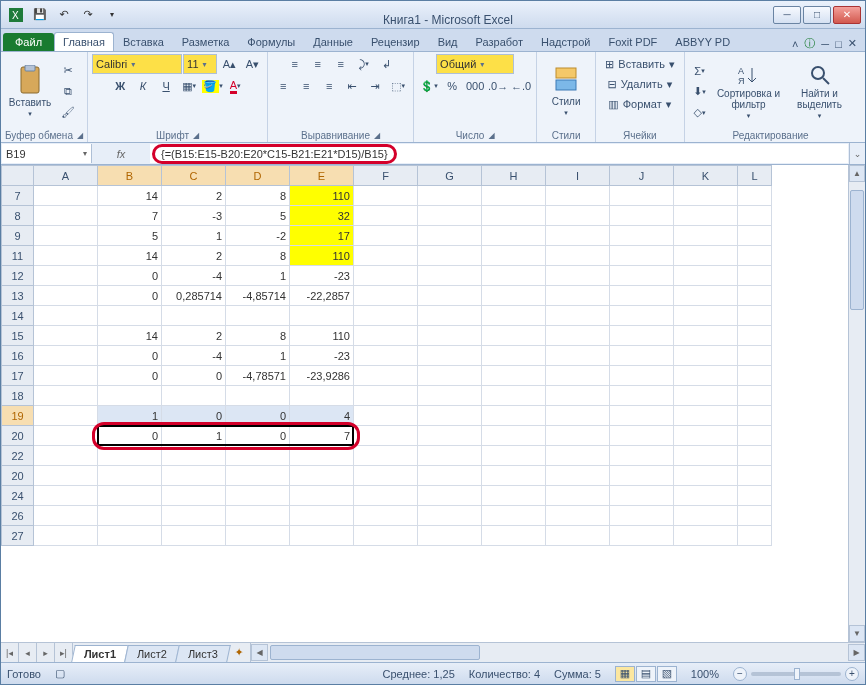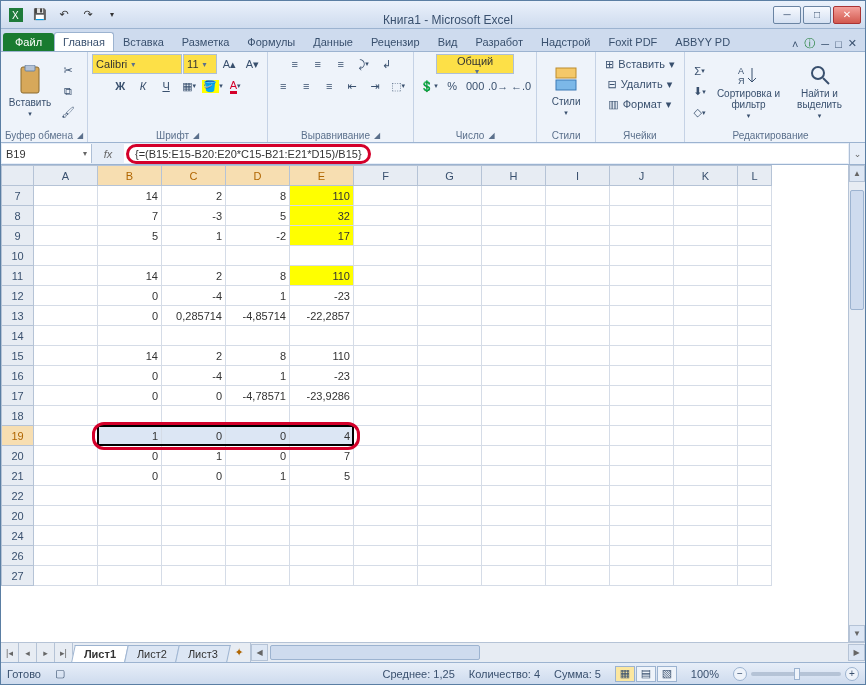--- a/index.html
+++ b/index.html
@@ -37,21 +37,21 @@
   .row          { display:flex; gap:1px; }
   .menu-line    { height:20px; display:flex; align-items:center; gap:4px; padding:0 4px; border:1px solid transparent; border-radius:2px; font-size:11px; color:#39506e; white-space:nowrap;}
 
   
   svg           { display:block; }
 
   
   .fx-row       { height:22px; background:#e7eef8; border-bottom:1px solid #9cb3d0; display:flex; align-items:stretch; }
   .namebox      { width:90px; border-right:1px solid #aebfd6; display:flex; align-items:center; justify-content:space-between; padding:0 4px; background:#fff; margin:1px; }
   .namebox .arr { font-size:8px; color:#666;}
-  .fx-btns      { display:flex; align-items:center; padding:0 5px;justify-content:center; }
+  .fx-btns      { display:flex; align-items:center; padding:0 18px;justify-content:center; }
   .fx-btn       { width:20px; height:18px; display:flex; align-items:center; justify-content:center; color:#666; font-style:italic; }
   .formula-bar  { flex:1; background:#fff; margin:1px; position:relative; display:flex; align-items:center; padding:0 4px;}
   .formula-hl   { position:absolute; left:2px; top:0px; height:20px; border:3px solid #d4002a; border-radius:10px; padding:0 6px; display:flex; align-items:center; background:#fff; font-size:11px;}
   .expand-fx    { width:16px; border-left:1px solid #aebfd6; display:flex; align-items:center; justify-content:center; color:#666; font-size:9px;}
 
   
   .grid-wrap    { flex:1; position:relative; background:#fff; overflow:hidden; display:flex; }
   .grid-inner   { flex:1; overflow:hidden; }
   table.grid    { border-collapse:collapse; table-layout:fixed; }
   .corner       { width:32px; height:20px; background:#e7ecf3; border:1px solid #b5c3d6; }
@@ -217,21 +217,21 @@
         </div>
       </div>
       <div class="rgroup-label">
           <span>Выравнивание</span>
           <span class="dlg-launch">◢</span>
         </div>
     </div>
 
     <div class="rgroup">
       <div class="rgroup-body col" style="gap:2px;">
-        <div class="combo" style="width:78px;flex-direction:column;">
+        <div class="combo" style="width:78px;">
             <span>Общий</span>
             <span class="arr">▾</span>
           </div>
         <div class="row">
           <div class="mini">💲<span style="font-size:7px;">▾</span></div>
           <div class="mini">%</div>
           <div class="mini">000</div>
           <div class="mini">.0→</div>
           <div class="mini">←.0</div>
         </div>
@@ -375,35 +375,20 @@
               <td class="cell yellow">17</td>
               <td class="cell"></td>
               <td class="cell"></td>
               <td class="cell"></td>
               <td class="cell"></td>
               <td class="cell"></td>
               <td class="cell"></td>
               <td class="cell"></td>
             </tr>
             <tr>
-              <th class="rowh">10</th>
-              <td class="cell"></td>
-              <td class="cell"></td>
-              <td class="cell"></td>
-              <td class="cell"></td>
-              <td class="cell"></td>
-              <td class="cell"></td>
-              <td class="cell"></td>
-              <td class="cell"></td>
-              <td class="cell"></td>
-              <td class="cell"></td>
-              <td class="cell"></td>
-              <td class="cell"></td>
-            </tr>
-            <tr>
               <th class="rowh">11</th>
               <td class="cell"></td>
               <td class="cell">14</td>
               <td class="cell">2</td>
               <td class="cell">8</td>
               <td class="cell yellow">110</td>
               <td class="cell"></td>
               <td class="cell"></td>
               <td class="cell"></td>
               <td class="cell"></td>
@@ -531,35 +516,20 @@
               <td class="cell"></td>
               <td class="cell"></td>
             </tr>
             <tr>
               <th class="rowh">20</th>
               <td class="cell"></td>
               <td class="cell">0</td>
               <td class="cell">1</td>
               <td class="cell">0</td>
               <td class="cell">7</td>
-              <td class="cell"></td>
-              <td class="cell"></td>
-              <td class="cell"></td>
-              <td class="cell"></td>
-              <td class="cell"></td>
-              <td class="cell"></td>
-              <td class="cell"></td>
-            </tr>
-            <tr>
-              <th class="rowh">21</th>
-              <td class="cell"></td>
-              <td class="cell">0</td>
-              <td class="cell">0</td>
-              <td class="cell">1</td>
-              <td class="cell">5</td>
               <td class="cell"></td>
               <td class="cell"></td>
               <td class="cell"></td>
               <td class="cell"></td>
               <td class="cell"></td>
               <td class="cell"></td>
               <td class="cell"></td>
             </tr>
             <tr>
               <th class="rowh">22</th>

